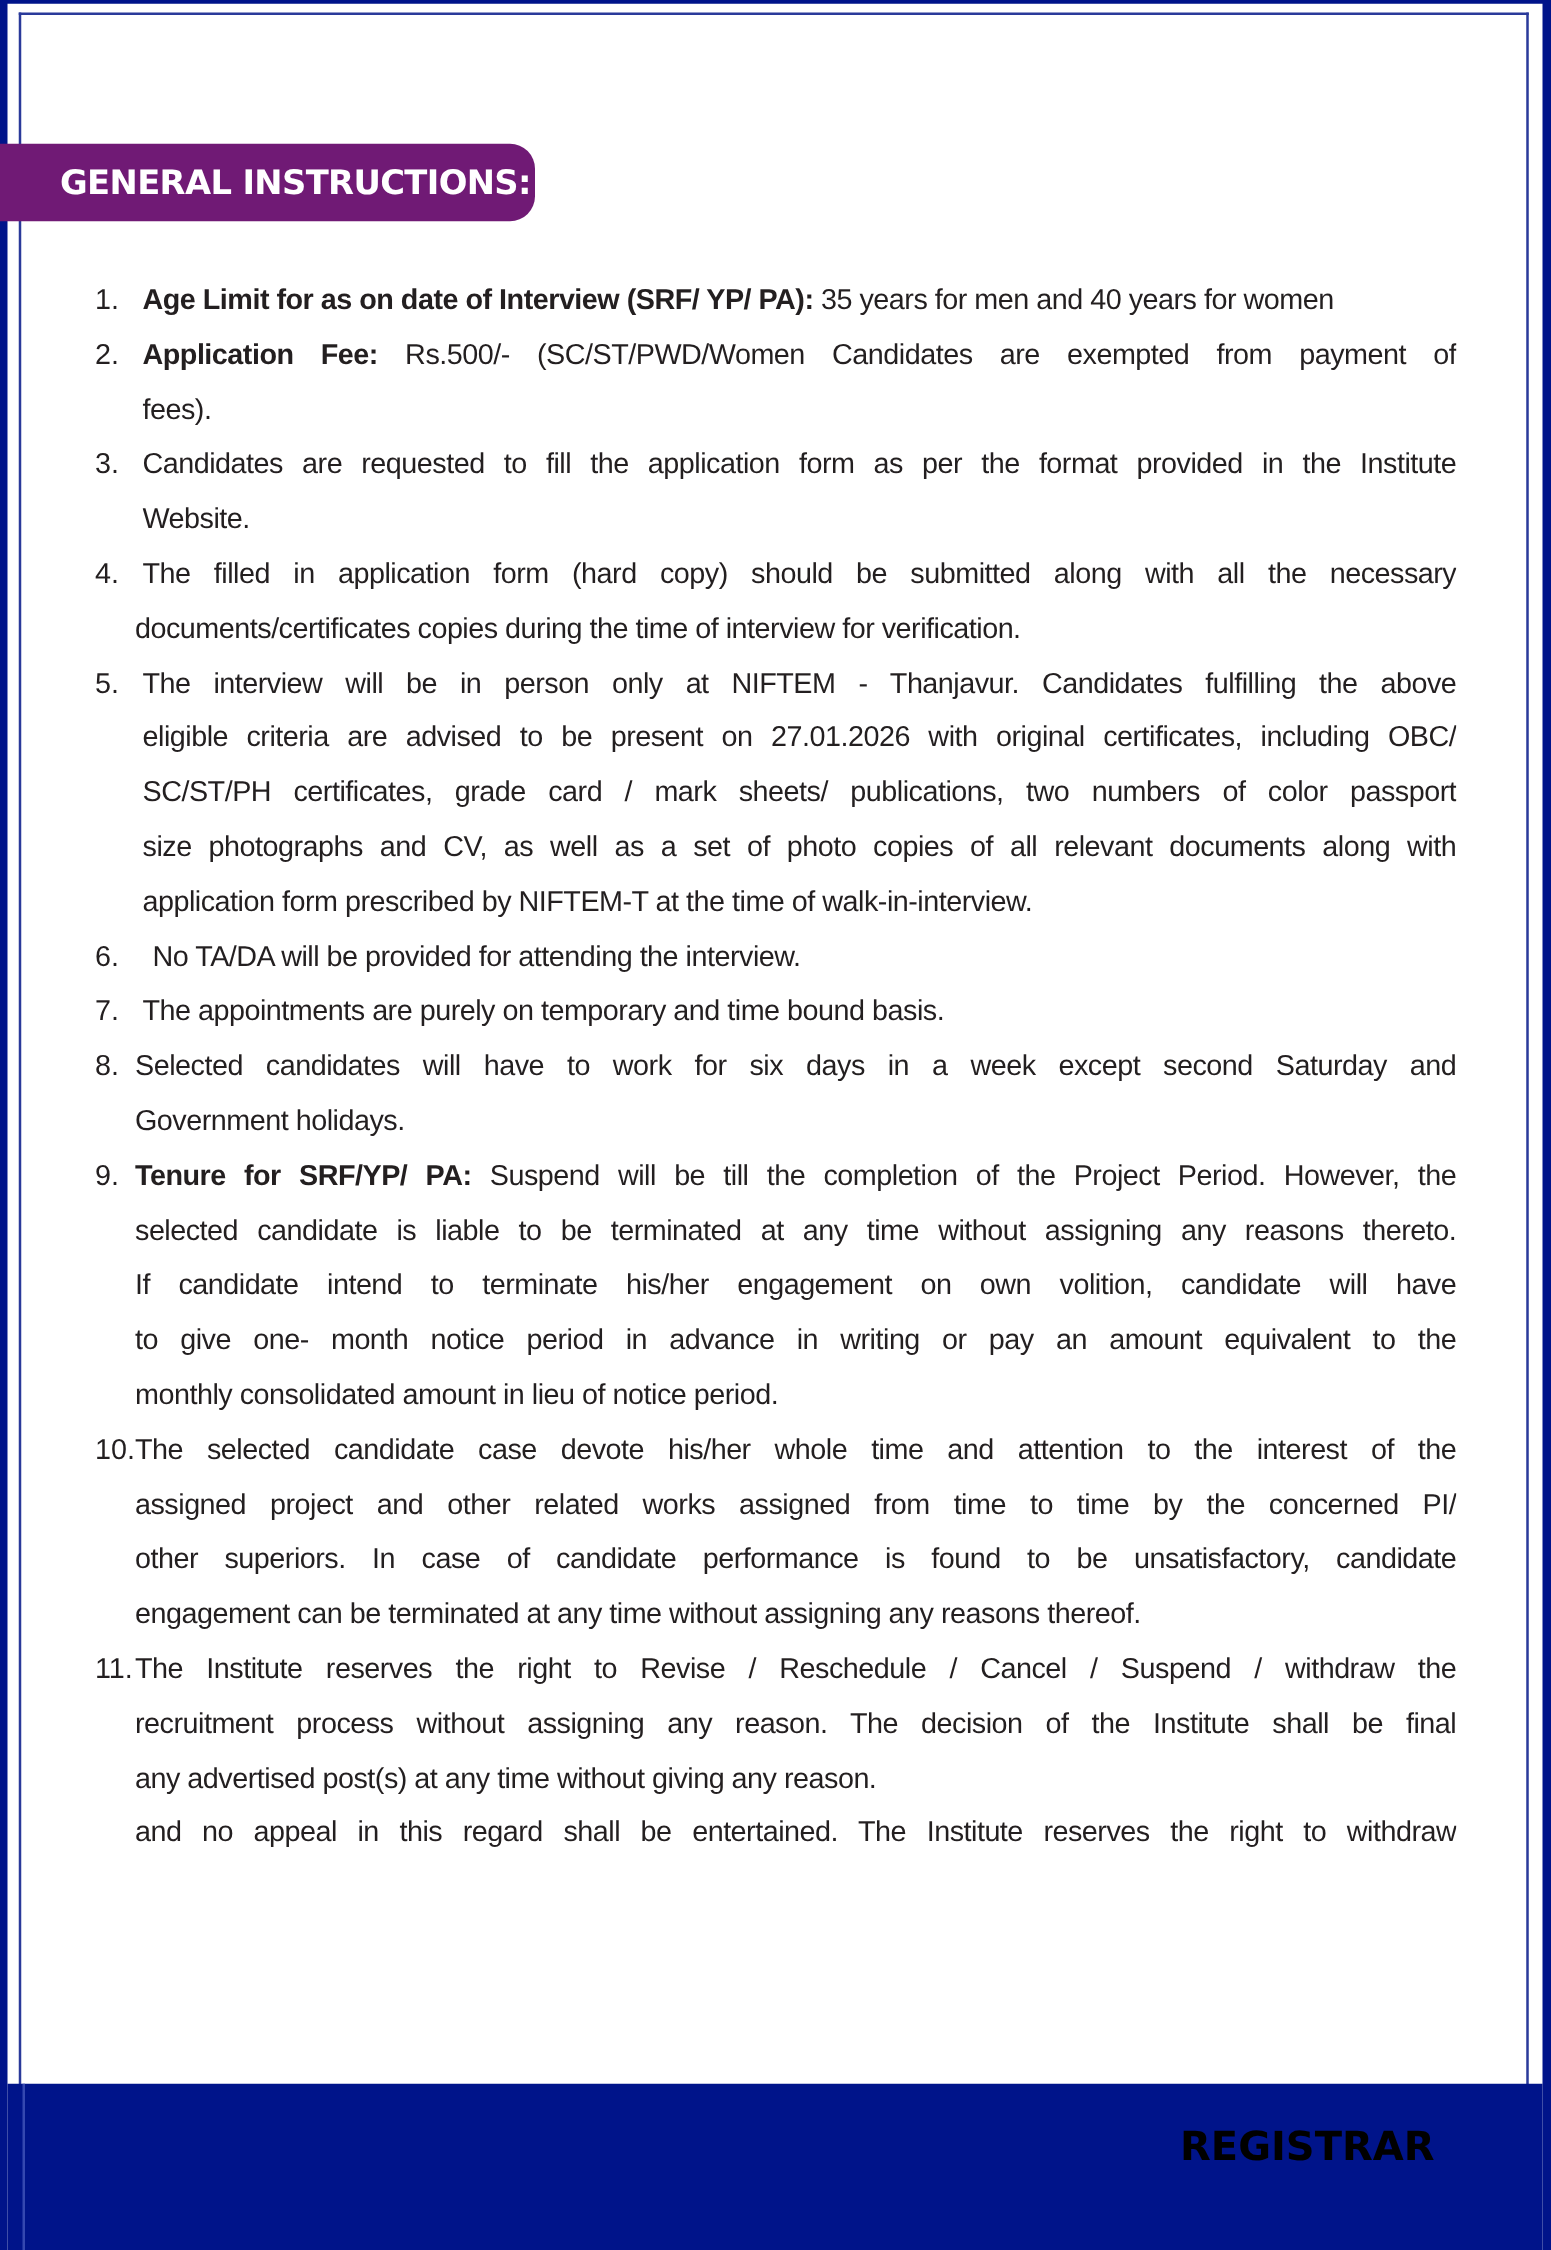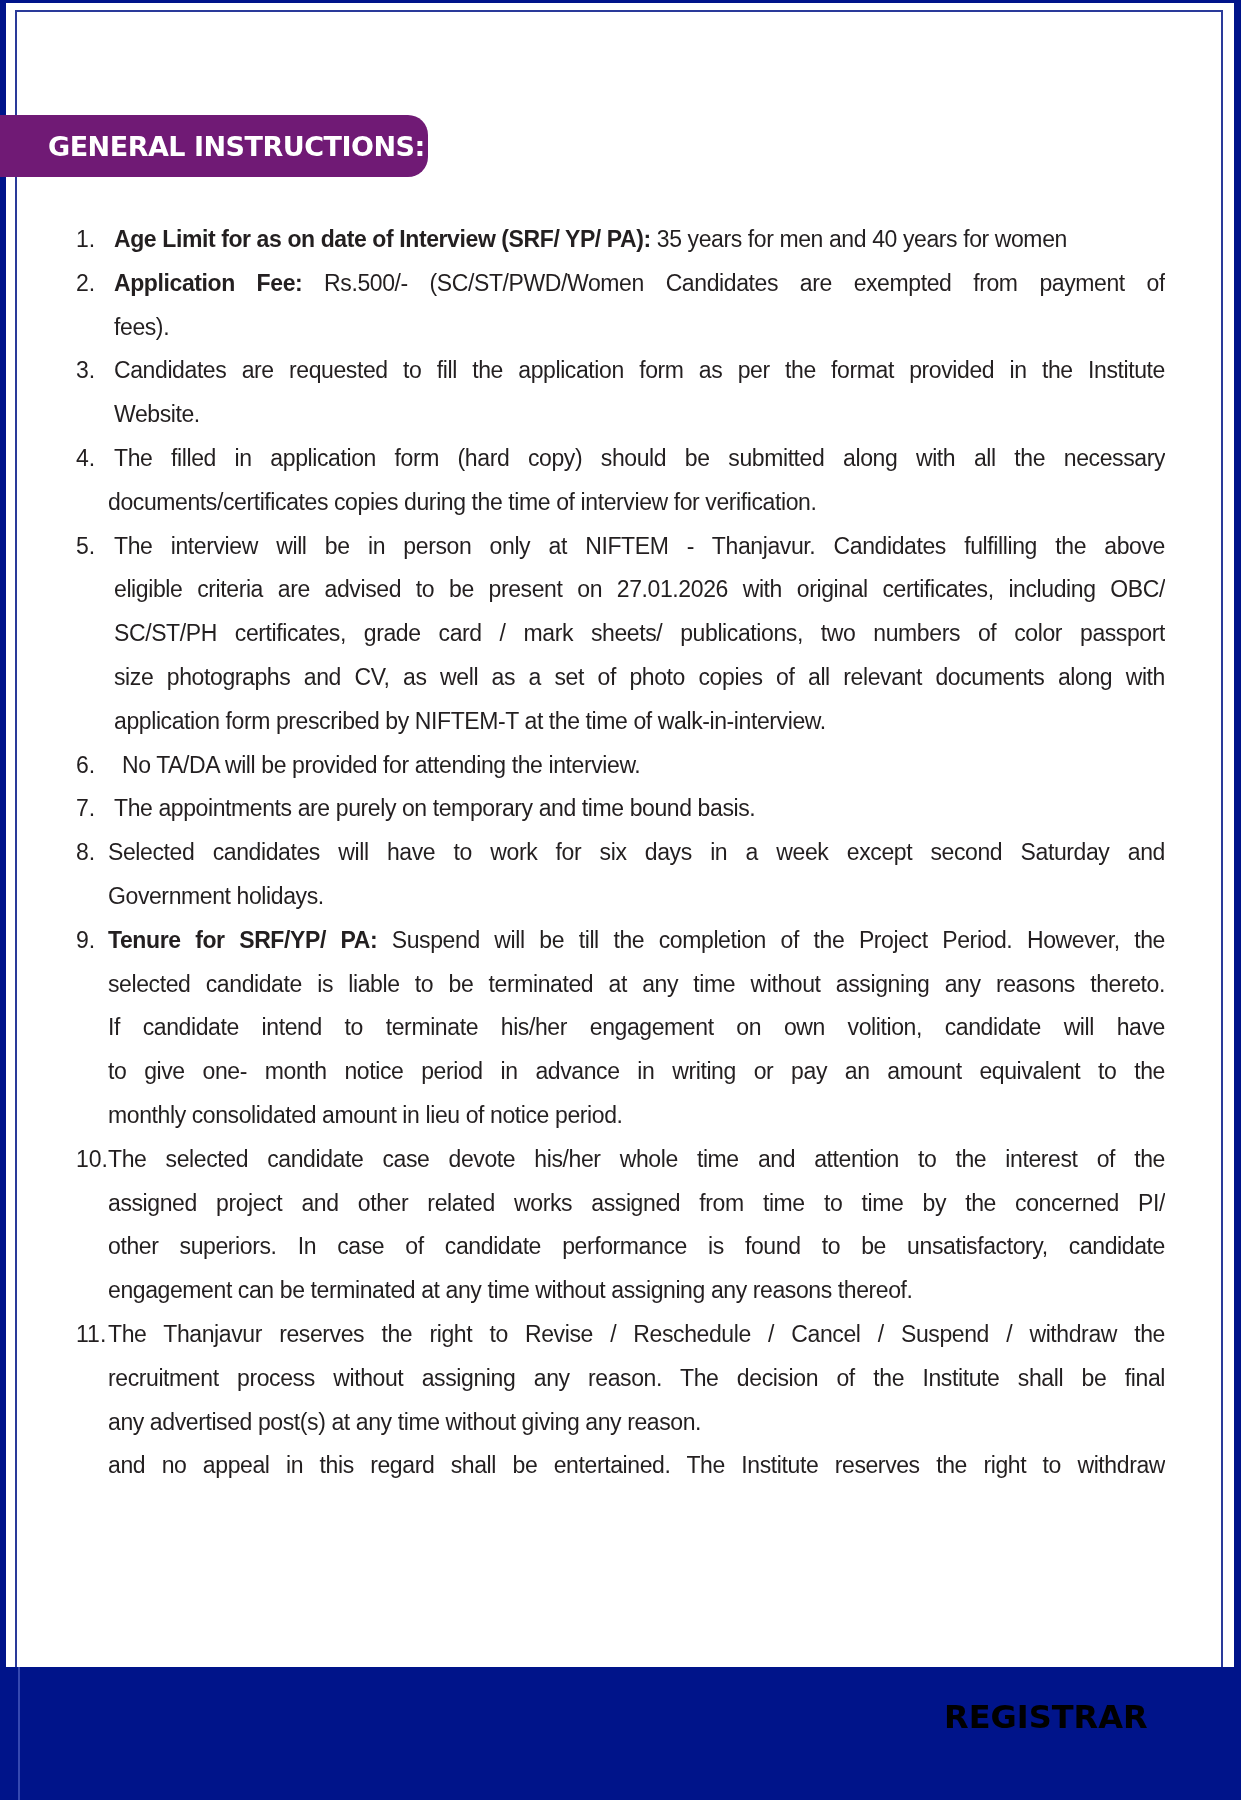--- a/index.html
+++ b/index.html
@@ -168,21 +168,21 @@
       <div class="line">
         <span class="txt" style="left: 108px;"><span>other superiors. In case of candidate performance is found to be unsatisfactory, candidate</span></span>
       </div>
       <div class="line last">
         <span class="txt" style="left: 108px;"><span>engagement can be terminated at any time without assigning any reasons thereof.</span></span>
       </div>
     </div>
     <div class="item">
       <div class="line">
         <span class="num">11.</span>
-        <span class="txt" style="left: 108px;"><span>The Thanjavur reserves the right to Revise / Reschedule / Cancel / Suspend / withdraw the</span></span>
+        <span class="txt" style="left: 108px;"><span>The Institute reserves the right to Revise / Reschedule / Cancel / Suspend / withdraw the</span></span>
       </div>
       <div class="line">
         <span class="txt" style="left: 108px;"><span>recruitment process without assigning any reason. The decision of the Institute shall be final</span></span>
       </div>
       <div class="line last">
         <span class="txt" style="left: 108px;"><span>any advertised post(s) at any time without giving any reason.</span></span>
       </div>
       <div class="line">
         <span class="txt" style="left: 108px;"><span>and no appeal in this regard shall be entertained. The Institute reserves the right to withdraw</span></span>
       </div>

